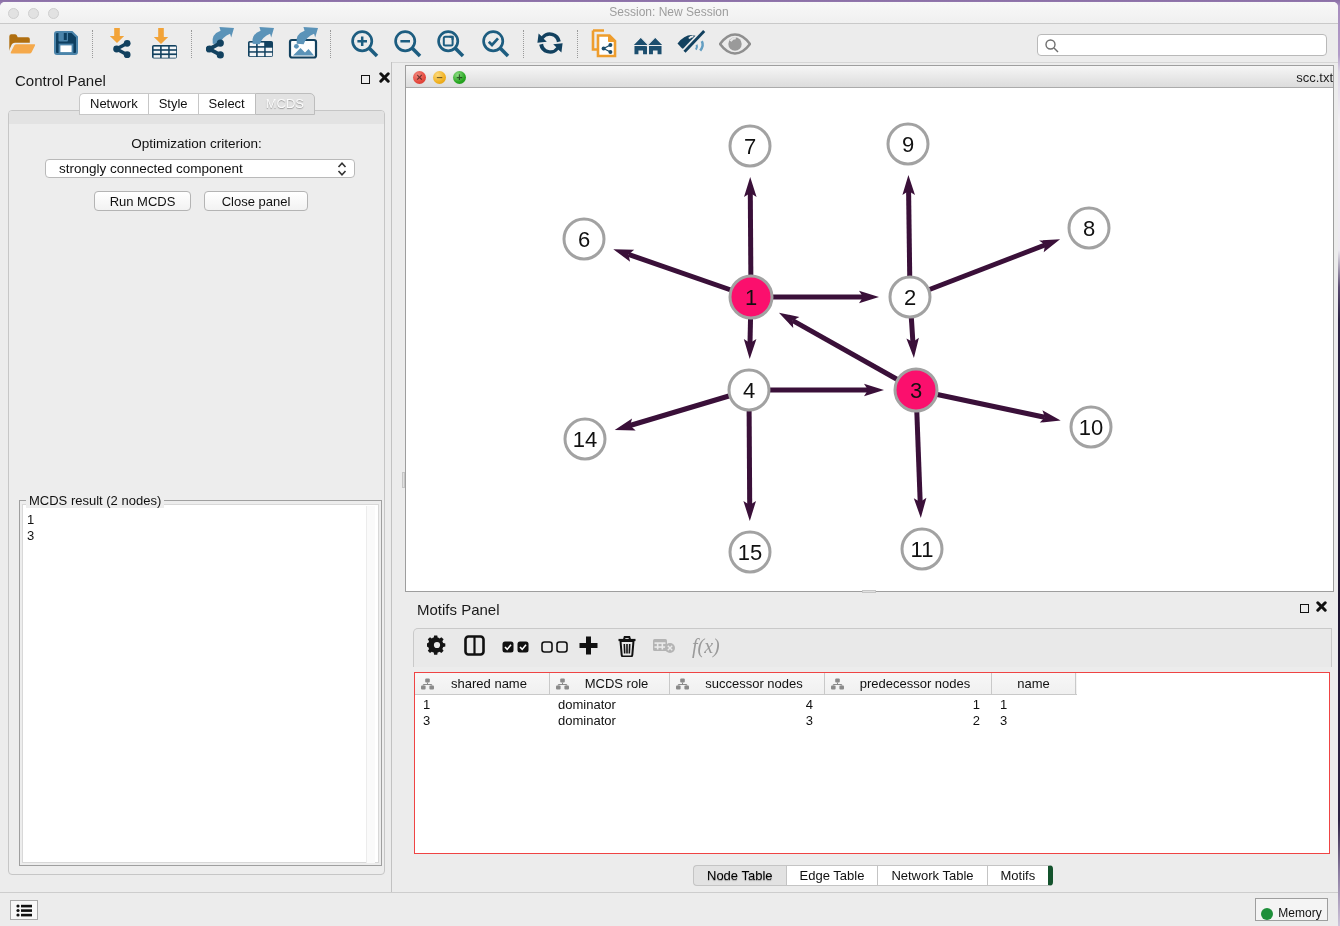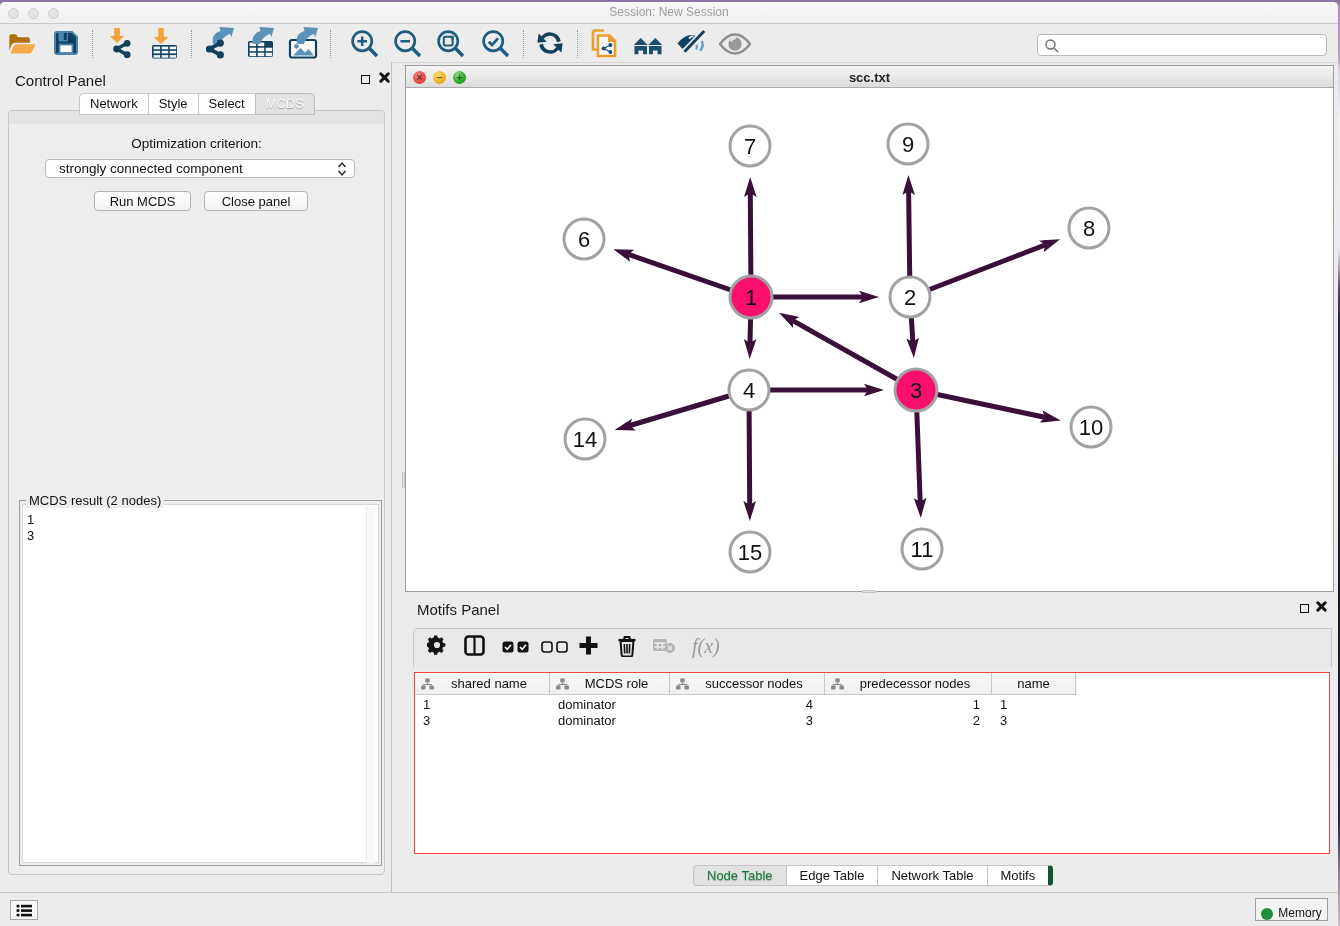--- a/index.html
+++ b/index.html
@@ -29,21 +29,21 @@
 .tab.sel{background:#e2e2e2;color:#fbfbfb;text-shadow:0 1px 1px #9e9e9e;border-color:#bdbdbd}
 #cp-content{position:absolute;left:8px;top:48px;width:377px;height:765px;background:#ededed;border:1px solid #c6c6c6;border-radius:4px;overflow:hidden}
 #mcds-box{position:absolute;left:10px;top:389px;width:363px;height:366px;border:1px solid #9f9f9f}
 #mcds-label{position:absolute;left:6px;top:-8px;background:#ededed;padding:0 3px;font-size:13px;color:#111;z-index:3}
 #mcds-white{position:absolute;left:2px;top:3px;width:357px;height:359px;background:#fff;border:1px solid #d8d8d8;font-size:13px;color:#111;padding:7px 4px 2px;line-height:16px}
 #mcds-sb{position:absolute;right:3px;top:1px;width:9px;height:357px;background:#fafafa;border-left:1px solid #ececec}
 .btn{position:absolute;background:linear-gradient(#ffffff,#f2f2f2);border:1px solid #b4b4b4;border-radius:4px;font-size:13px;color:#111;display:flex;align-items:center;justify-content:center}
 
 #netframe{left:405px;top:63px;width:929px;height:527px;background:#fff;border:1px solid #9e9e9e}
 #nettitle{position:absolute;left:0;top:0;width:100%;height:22px;background:linear-gradient(#f6f6f6,#dcdcdc);border-bottom:1px solid #ababab}
-#nettitle .t{position:absolute;width:100%;text-align:center;top:4px;font-size:13px;color:#222;font-weight:bold}
+#nettitle .t{position:absolute;width:100%;text-align:right;top:4px;font-size:13px;color:#222;font-weight:normal}
 .mtl{position:absolute;top:4.5px;width:13px;height:13px;border-radius:50%;color:rgba(0,0,0,.55);font-size:11px;font-weight:bold;text-align:center;line-height:13px}
 
 #tpanel{left:399px;top:595px;width:936px;height:295px;background:#ececec}
 #ttoolbar{position:absolute;left:14px;top:31px;width:919px;height:39px;background:#e9e9e9;border:1px solid #c9c9c9;border-bottom:none;border-radius:5px 0 0 0}
 #ttable{position:absolute;left:15px;top:75px;width:916px;height:182px;background:#fff;border:1px solid #ef4444}
 #thead{position:absolute;left:0;top:0;width:662px;height:22px;background:linear-gradient(#f7f7f7,#f0f0f0);border-bottom:1px solid #c9c9c9}
 .hcell{position:absolute;top:0;height:22px;border-right:1px solid #c9c9c9;font-size:13px;color:#111;text-align:center;line-height:22px}
 .trow{position:absolute;font-size:13px;color:#111;height:16px;line-height:16px}
 .btab{font-size:13px;color:#111;background:#fff;border:1px solid #c4c4c4;height:21px;display:flex;align-items:center;padding:0 13px;border-right:none}
 
@@ -401,21 +401,21 @@
 <div class="trow" style="left:255px;top:24px;width:143px;text-align:right">4</div>
 <div class="trow" style="left:410px;top:24px;width:155px;text-align:right">1</div>
 <div class="trow" style="left:585px;top:24px;width:60px;text-align:left">1</div>
 <div class="trow" style="left:8px;top:40px;width:100px;text-align:left">3</div>
 <div class="trow" style="left:143px;top:40px;width:100px;text-align:left">dominator</div>
 <div class="trow" style="left:255px;top:40px;width:143px;text-align:right">3</div>
 <div class="trow" style="left:410px;top:40px;width:155px;text-align:right">2</div>
 <div class="trow" style="left:585px;top:40px;width:60px;text-align:left">3</div>
     </div>
     <div class="tabrow" style="left:294px;top:268px">
-      <div class="btab first" style="border-radius:4px 0 0 4px;background:#e2e2e2;color:#15803d;text-shadow:0 1px 1px #9e9e9e">Node Table</div>
+      <div class="btab first" style="border-radius:4px 0 0 4px;background:#e2e2e2;color:#000000;text-shadow:0 1px 1px #9e9e9e">Node Table</div>
       <div class="btab">Edge Table</div>
       <div class="btab">Network Table</div>
       <div class="btab" style="border-right:5px solid #14532d;border-radius:0 4px 4px 0">Motifs</div>
     </div>
   </div>
   <div class="abs" id="statusbar">
     <div id="listbtn">
         <svg width="16" height="13" viewBox="0 0 16 13">
           <circle cx="2" cy="2" r="1.6" fill="#111"></circle>
           <circle cx="2" cy="6.5" r="1.6" fill="#111"></circle>

